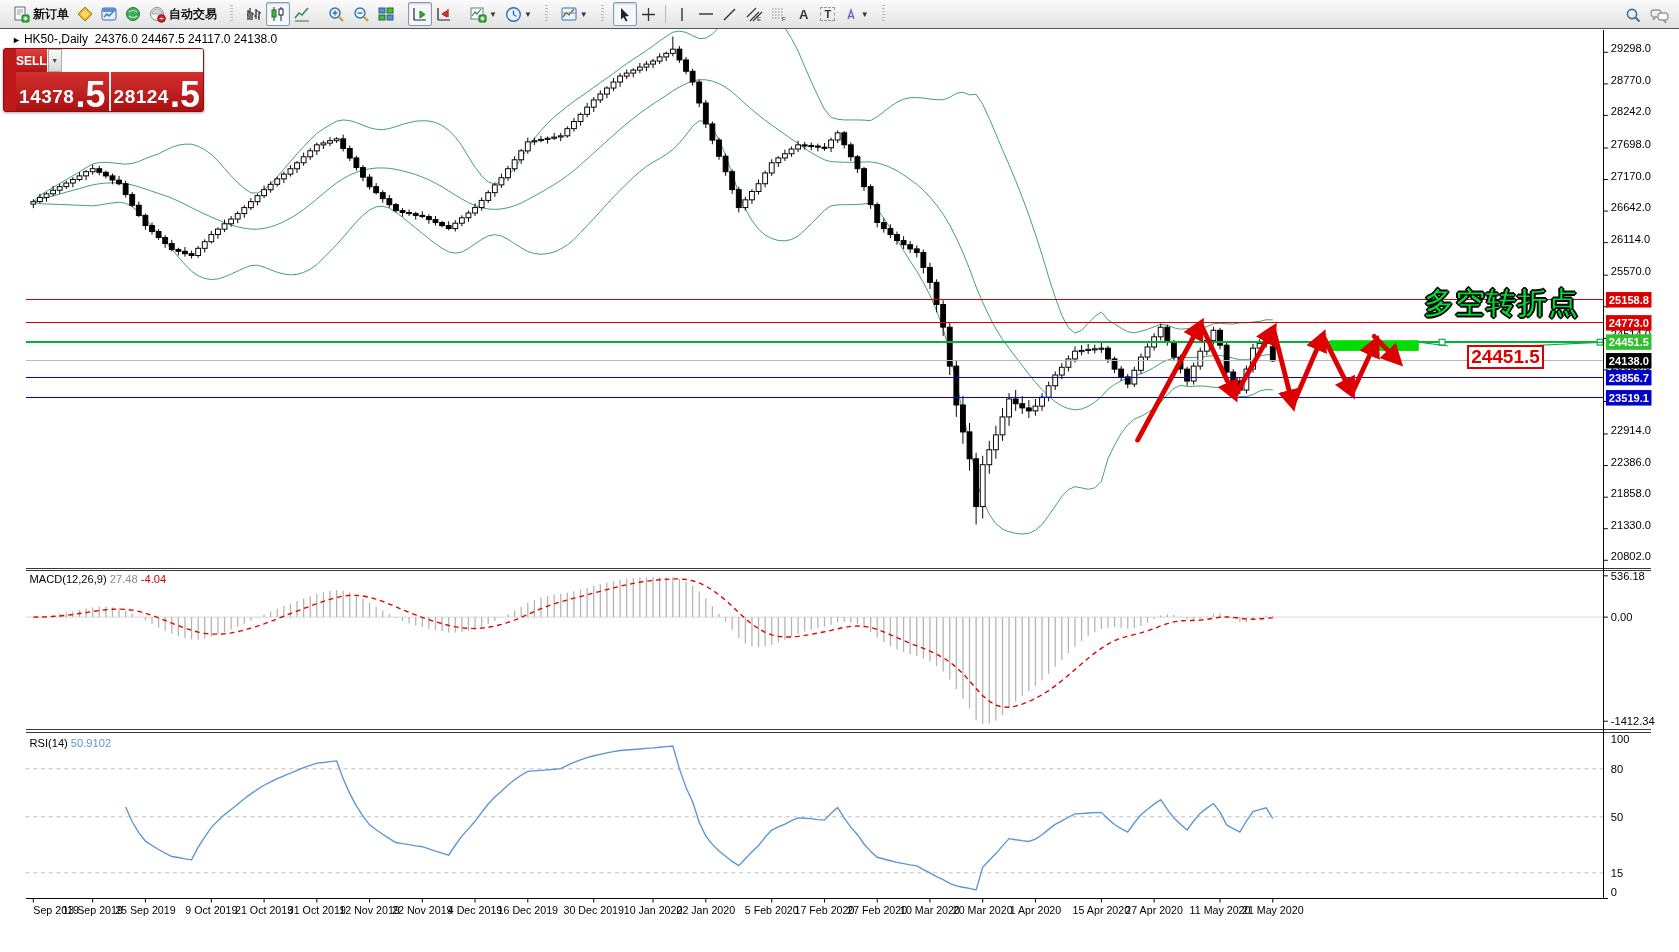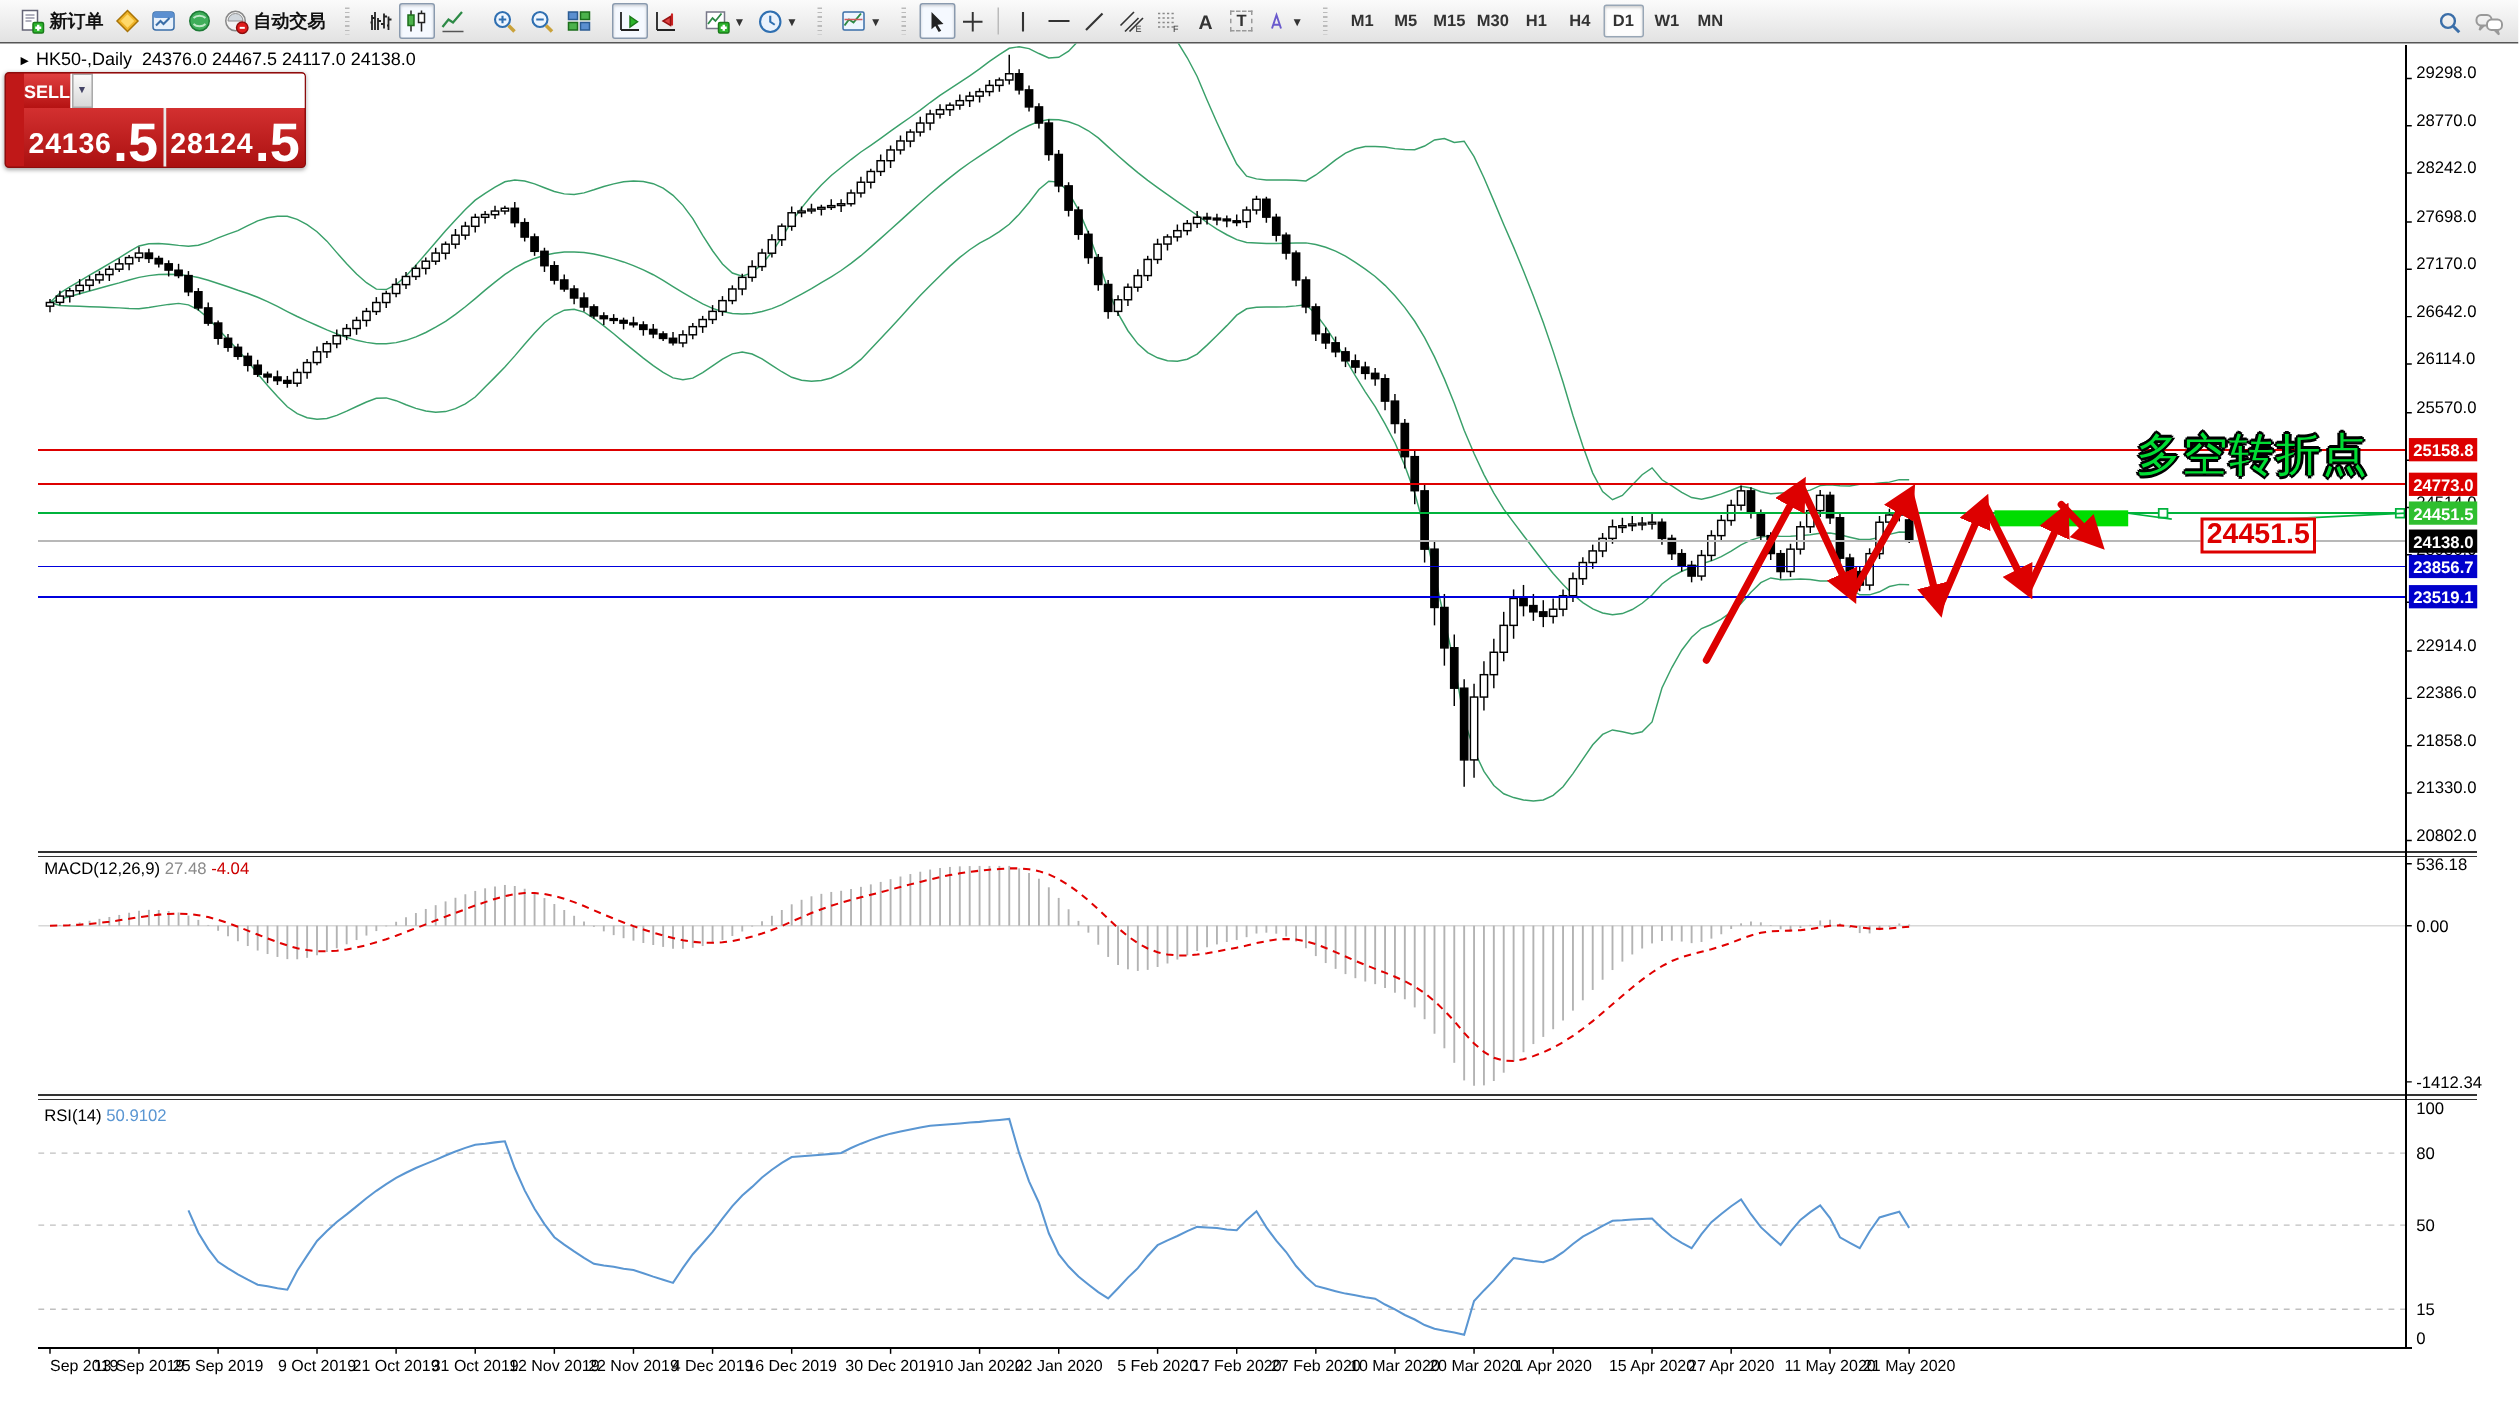--- a/index.html
+++ b/index.html
@@ -255,31 +255,20 @@
         <svg width="15" height="15" viewBox="0 0 15 15">
           <path d="M4 12l3-9 3 9" stroke="#6a5acd" stroke-width="1.3" fill="none"></path>
           <path d="M4.8 9.5h4.4" stroke="#6a5acd" stroke-width="1.3"></path>
         </svg>
         <span class="dd">▼</span>
       </div>
     </div>
 
     <div class="grip"></div>
 
-    <div class="tgroup" id="tf-group">
-        <div class="tfbtn">M1</div>
-        <div class="tfbtn">M5</div>
-        <div class="tfbtn">M15</div>
-        <div class="tfbtn">M30</div>
-        <div class="tfbtn">H1</div>
-        <div class="tfbtn">H4</div>
-        <div class="tfbtn active">D1</div>
-        <div class="tfbtn">W1</div>
-        <div class="tfbtn">MN</div>
-      </div>
 
     <div id="tb-right">
       <div class="tbtn">
         <svg width="17" height="17" viewBox="0 0 17 17">
           <circle cx="7" cy="7" r="4.6" fill="none" stroke="#3a6ea8" stroke-width="1.6"></circle>
           <path d="M10.5 10.5l4 4" stroke="#3a6ea8" stroke-width="2"></path>
         </svg>
       </div>
       <div class="tbtn">
         <svg width="19" height="17" viewBox="0 0 19 17">
@@ -1039,21 +1028,21 @@
       <button class="tp-btn">SELL</button>
       <div id="tp-vol">
         <div class="spin">▼</div>
         <input id="vol-input" value="1.00" style="">
 
       </div>
 
     </div>
     <div id="tp-prices">
       <div class="tp-price sell">
-        <span class="p-main">24136</span>
+        <span class="p-main">14378</span>
         <span class="p-big">.5</span>
       </div>
       <div class="tp-price">
         <span class="p-main">28124</span>
         <span class="p-big">.5</span>
       </div>
     </div>
   </div>
 
   <div id="turn-label">多空转折点</div>

